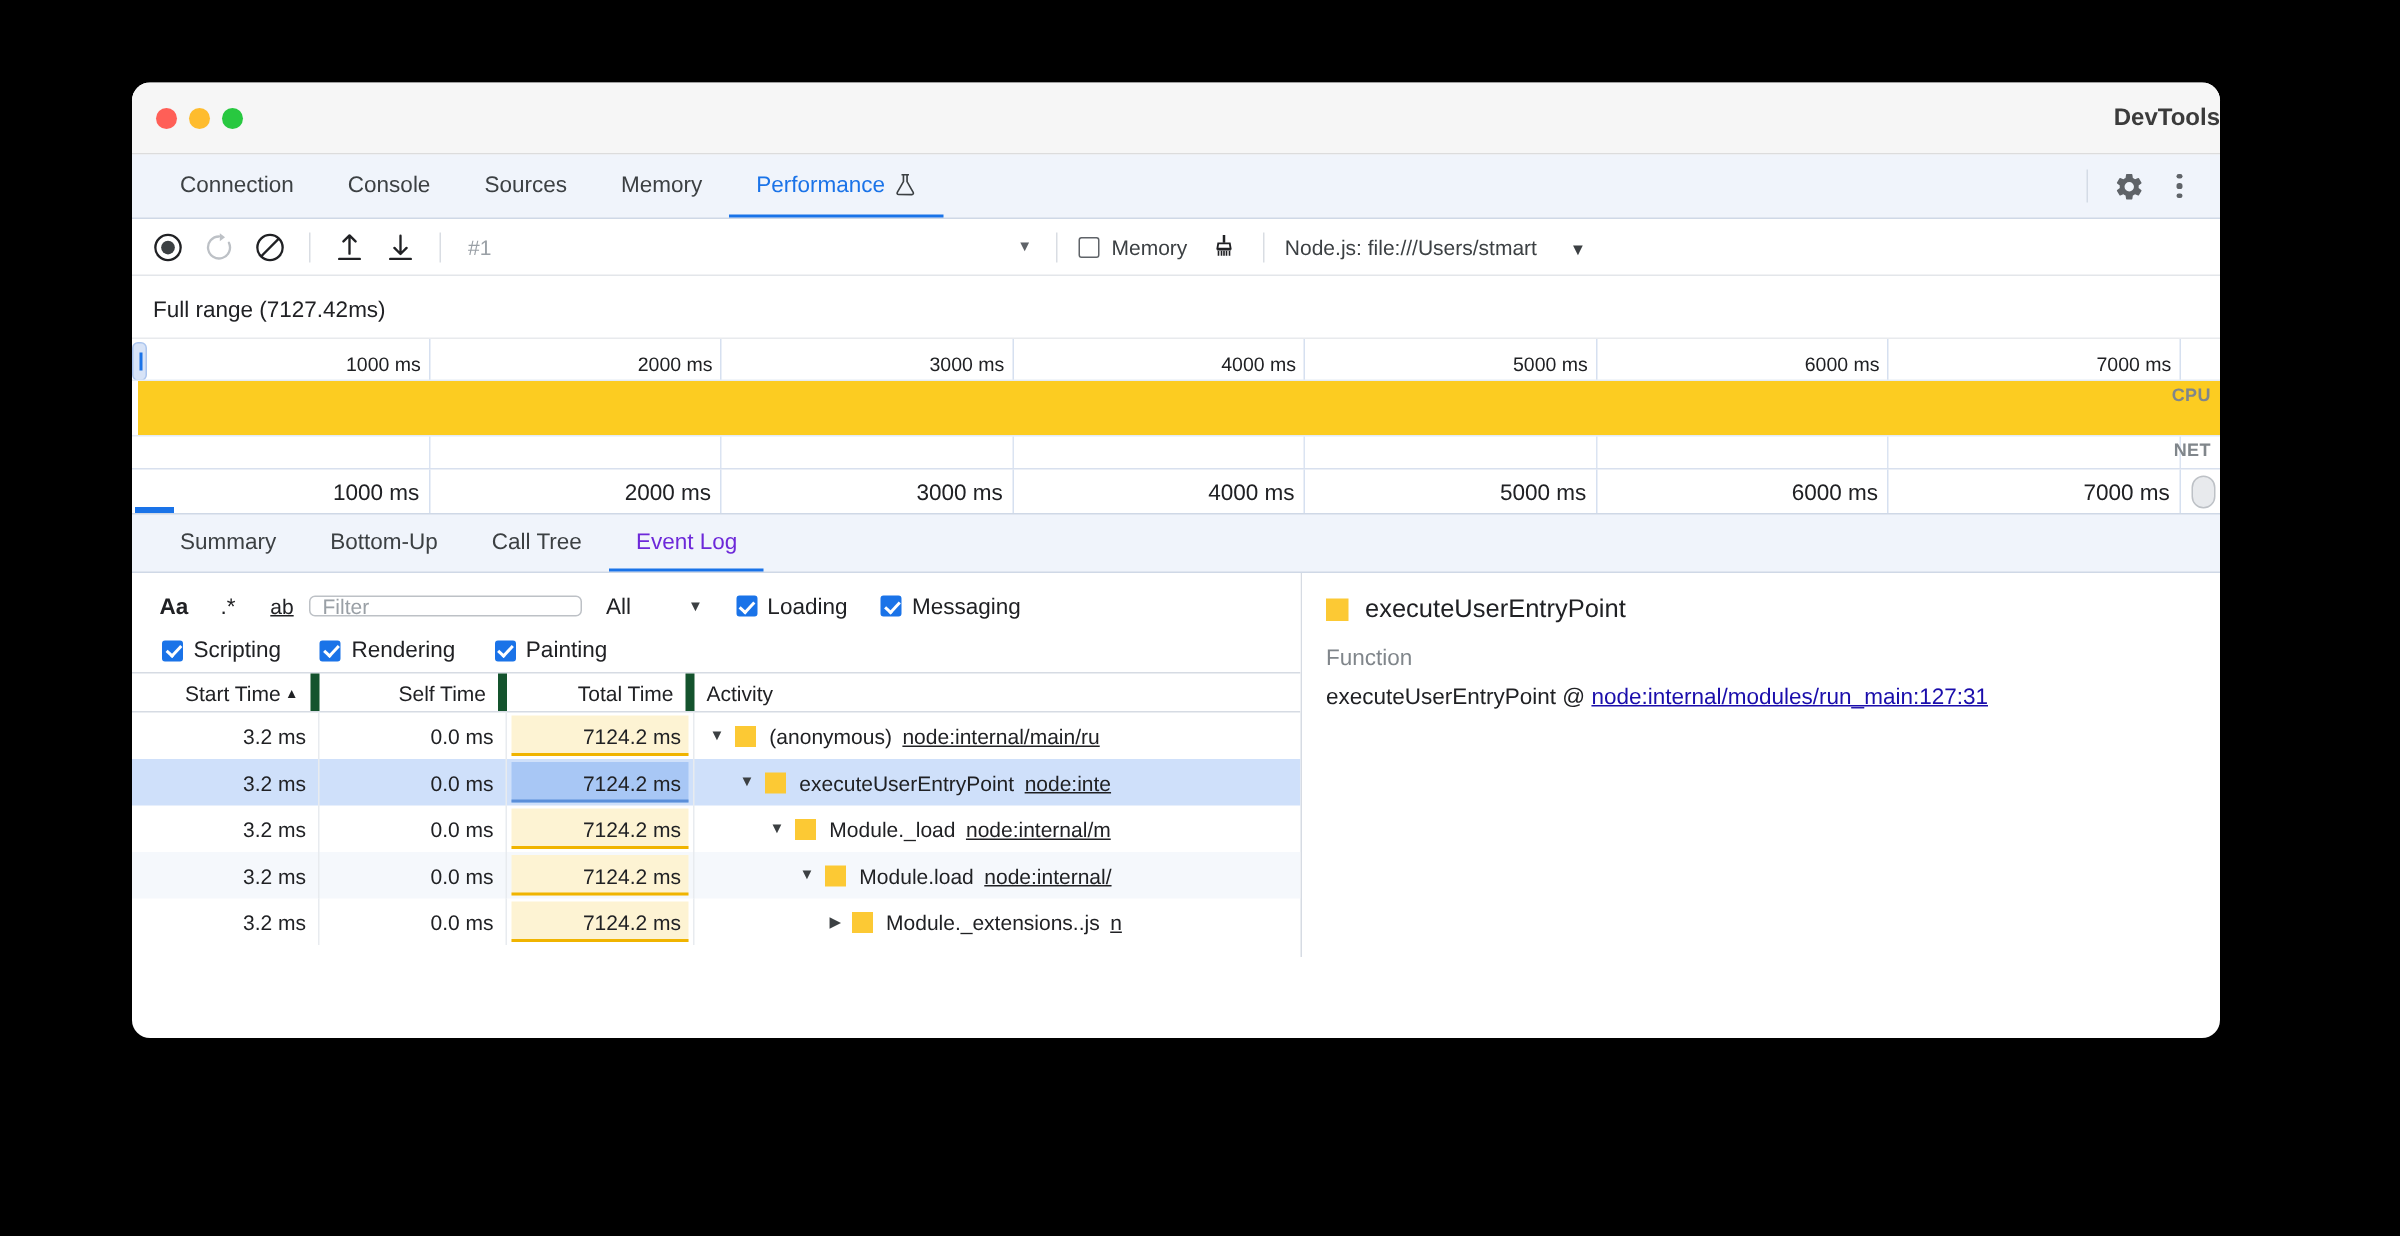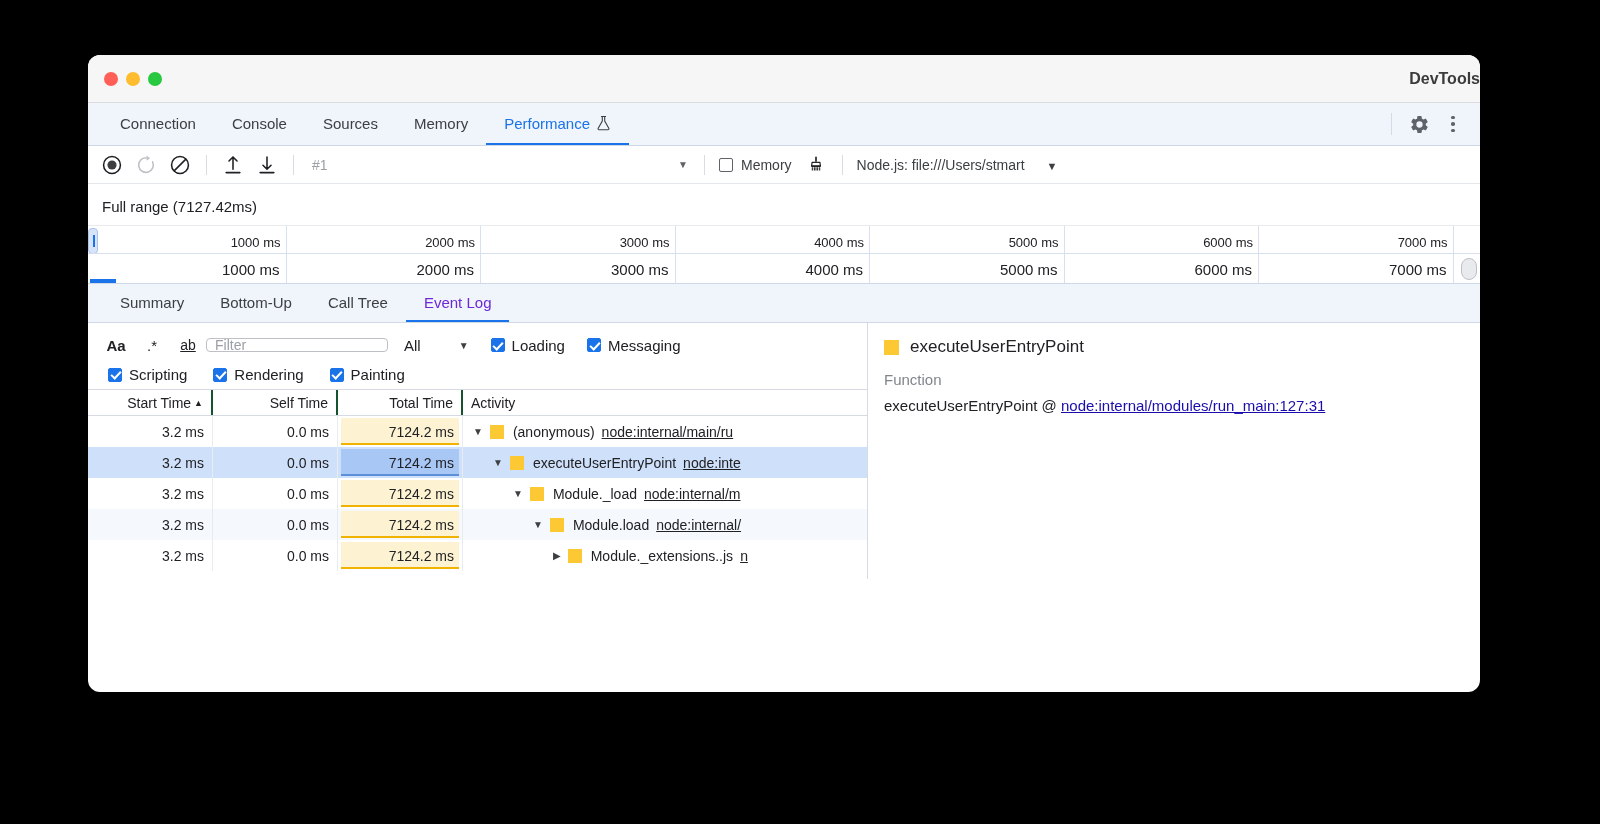--- a/index.html
+++ b/index.html
@@ -238,21 +238,21 @@
   .table { flex: 1; overflow: hidden; }
   .thead {
     display: flex; height: 27px;
     background: #fff;
     border-top: 1px solid #d6dbe3;
     border-bottom: 1px solid #d6dbe3;
     font-size: 14px; color: #202124;
   }
   .th {
     display: flex; align-items: center;
-    padding: 0 8px; border-right: 2px solid #14532d;
+    padding: 0 8px; border-right: 6px solid #14532d;
     cursor: default;
   }
   .th.num { justify-content: flex-end; }
   .col-start { width: 125px; }
   .col-self  { width: 125px; }
   .col-total { width: 125px; }
   .col-act   { flex: 1; border-right: none; }
   .sortarrow { font-size: 9px; margin-left: 3px; }
 
   .trow {
@@ -427,20 +427,43 @@
           <div class="tick" style="left: 0px; width: 1171px;">
             <span>6000 ms</span>
           </div>
           <div class="tick" style="left: 0px; width: 1365.5px;">
             <span>7000 ms</span>
           </div>
         </div>
       <div class="handle-left"></div>
     </div>
 
+    <div class="lanes">
+      <div class="lane-cpu" id="lane-cpu">
+          <div class="lane-grid" style="left: 0px; width: 1365.5px;"></div>
+          <div class="lane-grid" style="left: 0px; width: 1171px;"></div>
+          <div class="lane-grid" style="left: 0px; width: 976.5px;"></div>
+          <div class="lane-grid" style="left: 0px; width: 782px;"></div>
+          <div class="lane-grid" style="left: 0px; width: 587.5px;"></div>
+          <div class="lane-grid" style="left: 0px; width: 393px;"></div>
+          <div class="lane-grid" style="left: 0px; width: 198.5px;"></div>
+        <div class="cpu-bar" id="cpu-bar" style="width: 1401.5px;"></div>
+        <span class="lane-label">CPU</span>
+      </div>
+      <div class="lane-net" id="lane-net">
+          <div class="lane-grid" style="left: 0px; width: 1365.5px;"></div>
+          <div class="lane-grid" style="left: 0px; width: 1171px;"></div>
+          <div class="lane-grid" style="left: 0px; width: 976.5px;"></div>
+          <div class="lane-grid" style="left: 0px; width: 782px;"></div>
+          <div class="lane-grid" style="left: 0px; width: 587.5px;"></div>
+          <div class="lane-grid" style="left: 0px; width: 393px;"></div>
+          <div class="lane-grid" style="left: 0px; width: 198.5px;"></div>
+        <span class="lane-label">NET</span>
+      </div>
+    </div>
 
     <div class="ruler2" id="ruler-bottom">
         <div class="tick" style="left: 0px; width: 1365.5px;">
           <span>7000 ms</span>
         </div>
         <div class="tick" style="left: 0px; width: 1171px;">
           <span>6000 ms</span>
         </div>
         <div class="tick" style="left: 0px; width: 976.5px;">
           <span>5000 ms</span>

